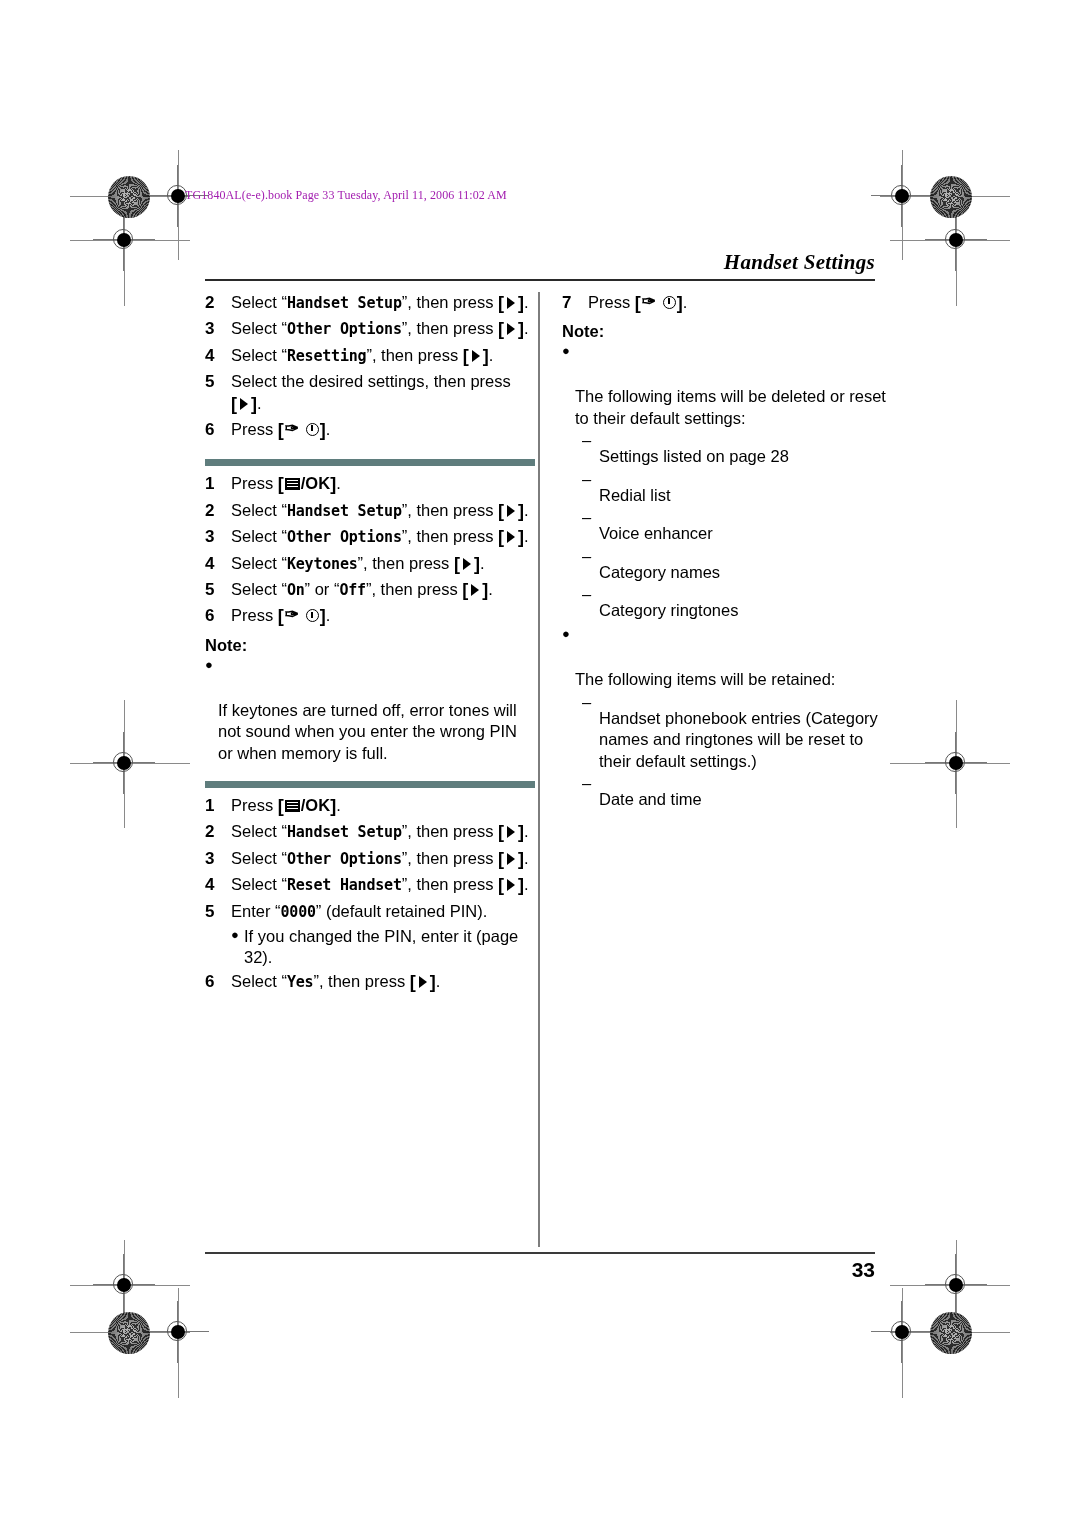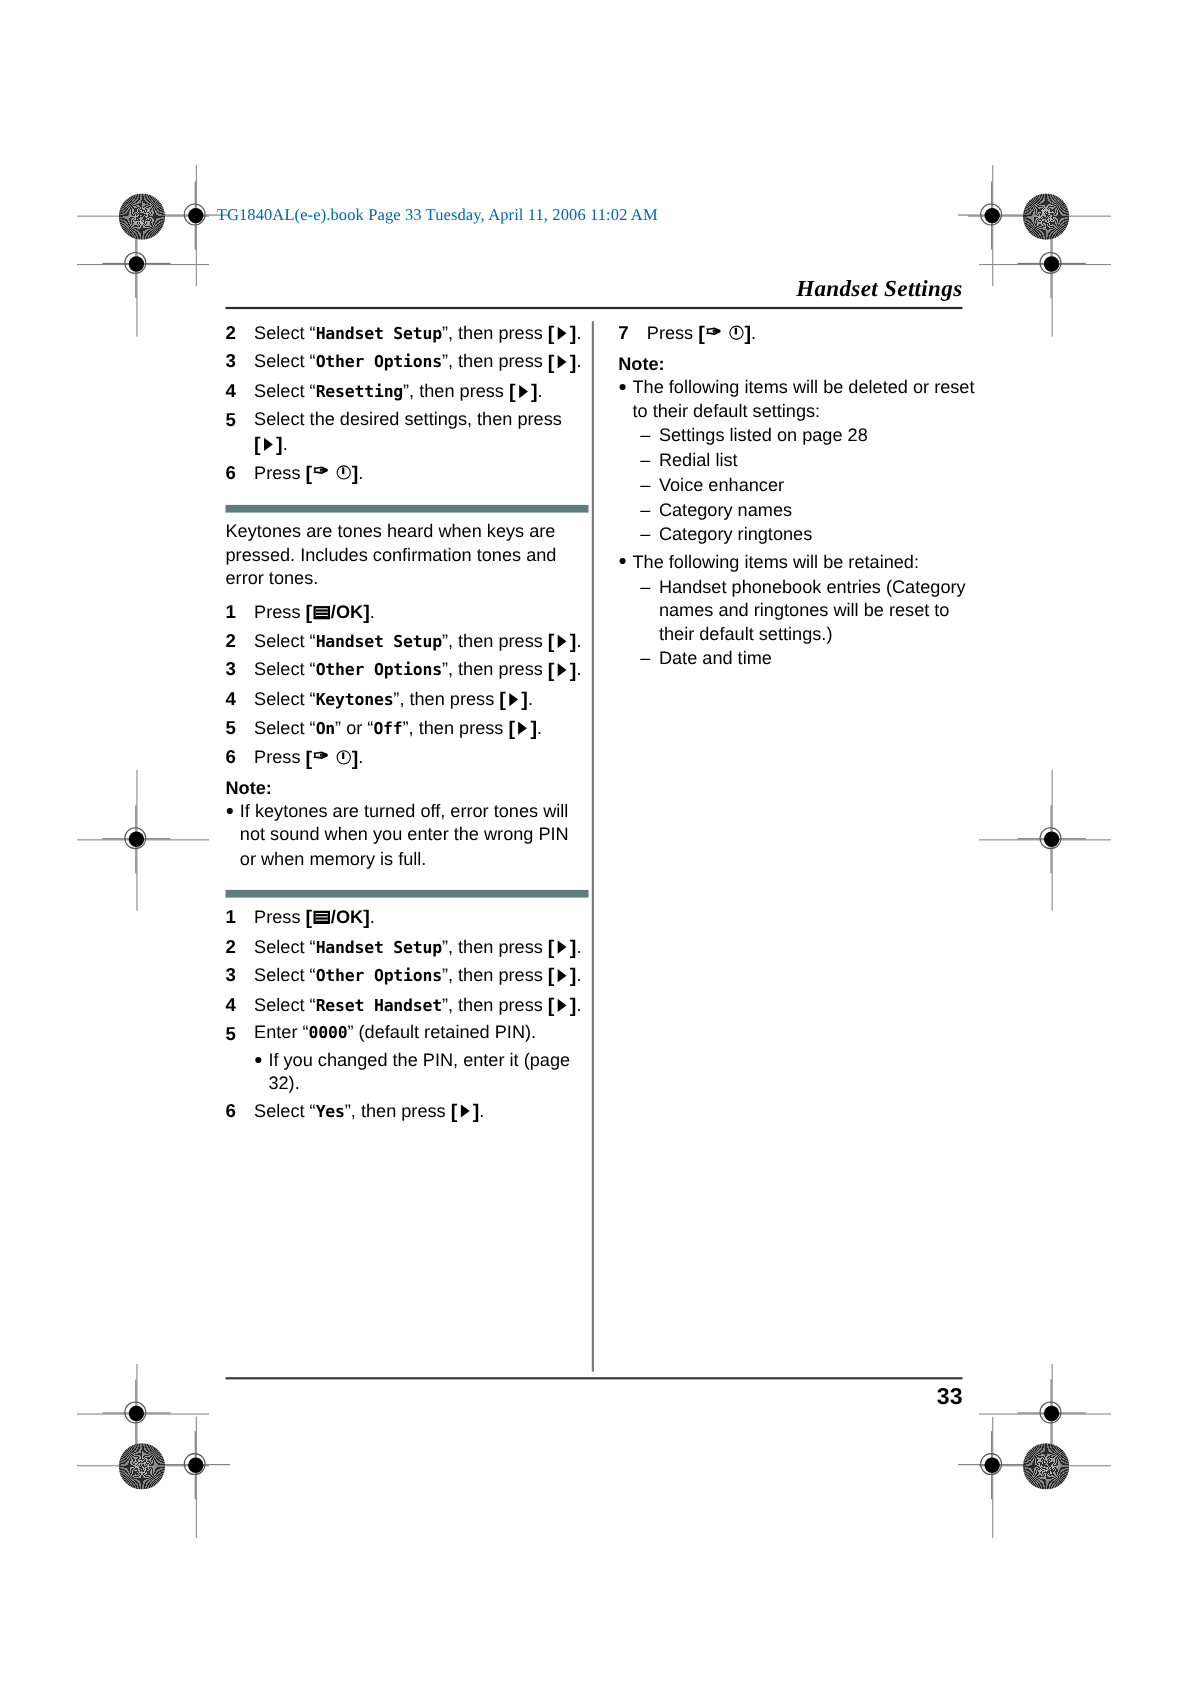--- a/index.html
+++ b/index.html
@@ -68,25 +68,24 @@
     background-blend-mode: multiply, normal;
     opacity: 0.95;
   }
 
   
   .filebar {
     position: absolute;
     left: 185px;
     top: 188px;
     font-family: "Liberation Serif", serif;
-    font-size: 15px;
-    color: #0369a1;
+    font-size: 12px;
+    color: #a21caf;
     letter-spacing: 0.1px;
     white-space: nowrap;
-    padding-left: 12px;
   }
 
   .page-head {
     position: absolute;
     left: 205px;
     top: 250px;
     width: 670px;
   }
   .page-head .title {
     text-align: right;
@@ -253,34 +252,34 @@
     align-items: flex-start;
     font-size: 16.5px;
     line-height: 1.30;
     margin-bottom: 1px;
   }
   .bullet .mk {
     flex: 0 0 13px;
     font-size: 13px;
     line-height: 1.45;
   }
-  .bullet .body { flex: 1 1 auto; }
+  .bullet .body { flex: 1 1 auto; margin-top: 44px; }
 
   .sub-bullet {
     display: flex;
     align-items: flex-start;
     font-size: 16.5px;
     line-height: 1.30;
     margin-left: 20px;
     margin-bottom: 1px;
   }
   .sub-bullet .mk {
     flex: 0 0 17px;
   }
-  .sub-bullet .body { flex: 1 1 auto; }
+  .sub-bullet .body { flex: 1 1 auto; margin-top: 16px; }
 
   .step-bullet {
     display: flex;
     align-items: flex-start;
     font-size: 16.5px;
     line-height: 1.30;
     margin-left: 26px;
     margin-bottom: 2px;
   }
   .step-bullet .mk {
@@ -412,21 +411,20 @@
       <div class="num">5</div>
       <div class="body"><span>Select the desired settings, then press</span> <span class="key"><span class="brk">[</span><span class="tri"></span><span class="brk">]</span></span><span>.</span></div>
     </div>
     <div class="step">
       <div class="num">6</div>
       <div class="body"><span>Press</span> <span class="key"><span class="brk">[</span><span class="off-ico"><span class="hs">✑</span><span class="pw"></span></span><span class="brk">]</span></span><span>.</span></div>
     </div>
   </div>
 
   <div class="section-bar"></div>
-  <div class="para">Keytones are tones heard when keys are pressed. Includes confirmation tones and error tones.</div>
 
   <div>
     <div class="step">
       <div class="num">1</div>
       <div class="body"><span>Press</span> <span class="key"><span class="brk">[</span><span class="menu-ico"></span><span>/OK</span><span class="brk">]</span></span><span>.</span></div>
     </div>
     <div class="step">
       <div class="num">2</div>
       <div class="body"><span>Select “</span><span class="mono">Handset Setup</span><span>”, then press</span> <span class="key"><span class="brk">[</span><span class="tri"></span><span class="brk">]</span></span><span>.</span></div>
     </div>

